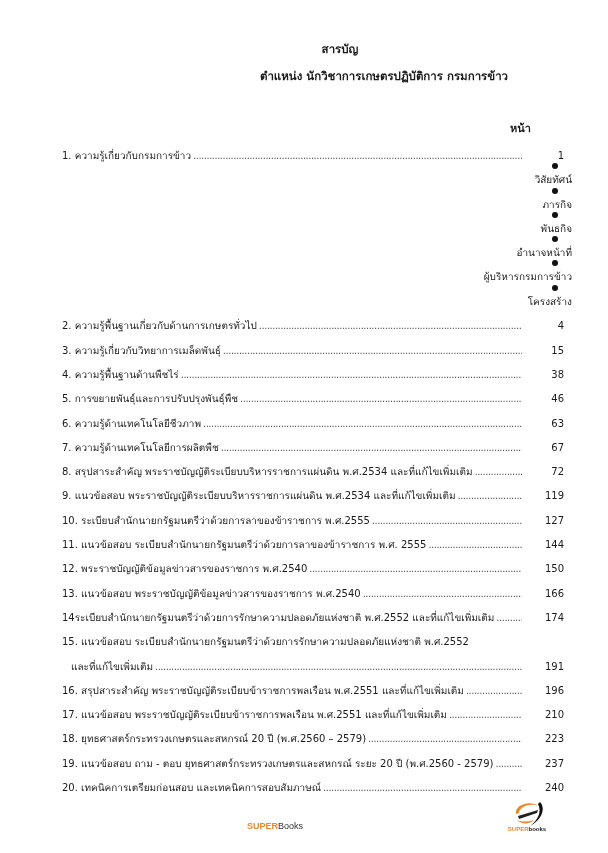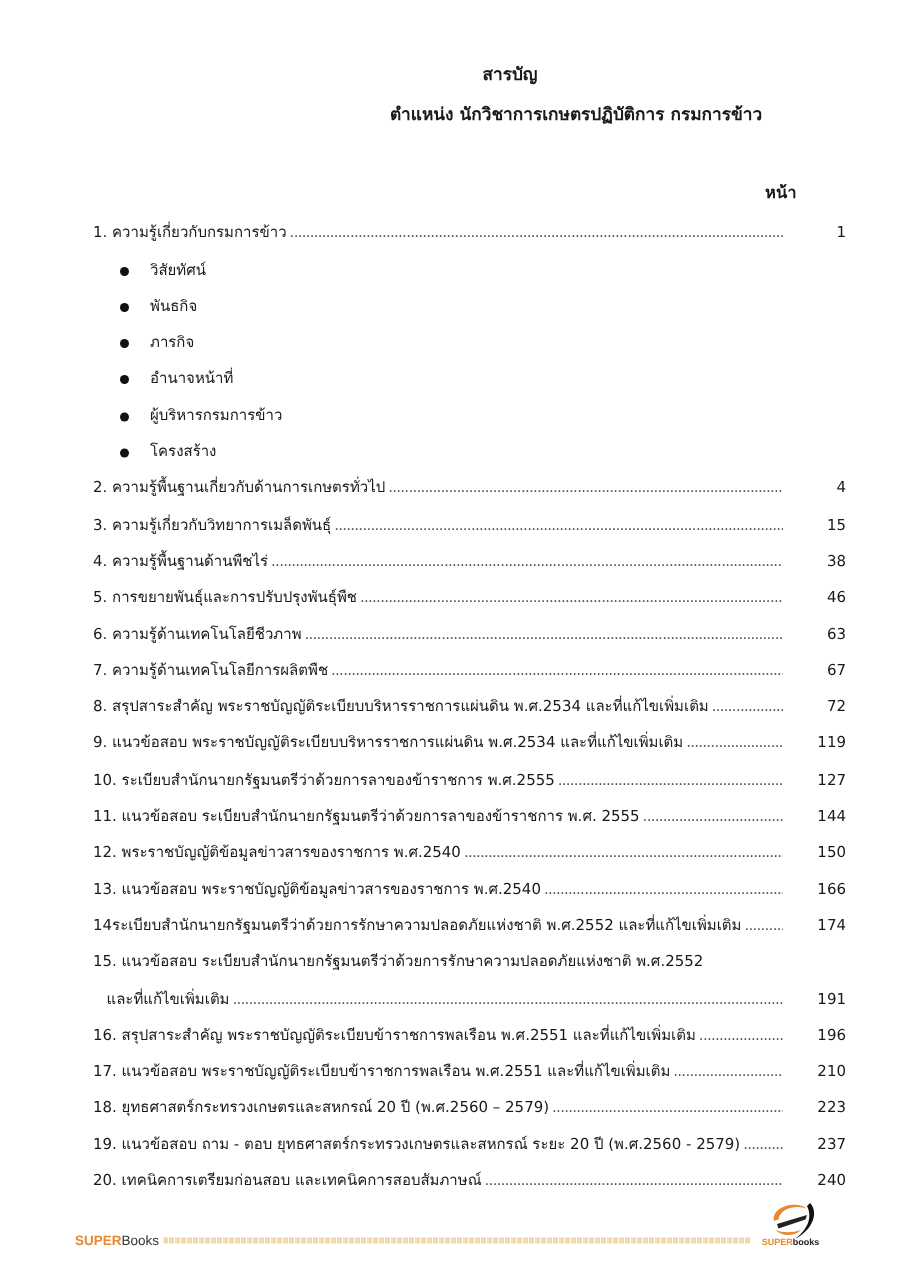--- a/index.html
+++ b/index.html
@@ -29,29 +29,29 @@
     margin: 0 2px; letter-spacing: -0.5px;
   }
   .row .dots::after {
     content: "....................................................................................................................................................................................................................................";
   }
   .row .pg { width: 40px; text-align: right; padding-right: 8px; }
   .row.nodots .dots::after { content: ""; }
   .row.indent .label { padding-left: 9px; }
   .bullet {
     display: flex; align-items: flex-end; height: 24.3px;
-    font-size: 10px; line-height: 14px; padding-left: 18px;
+    font-size: 10px; line-height: 14px; padding-left: 18px; flex-direction: column;
   }
   .bullet .dot {
     width: 6px; height: 6px; border-radius: 50%; background: #111;
     margin-right: 14px; margin-bottom: 4px;
   }
   .footer {
     position: absolute; left: 50px; top: 821px; width: 450px; height: 12px;
-    display: flex; align-items: center;
+    display: flex; align-items: center; flex-direction: column;
   }
   .brand { font-size: 9px; font-family: "Liberation Sans", sans-serif; white-space: nowrap; }
   .brand .super { color: #e8892e; font-weight: bold; }
   .brand .books { color: #333; }
   .footer-line {
     flex: 1; height: 4px; margin-left: 3px;
     background: repeating-linear-gradient(90deg, #f3d9a8 0 3px, #fff 3px 4px);
   }
   .logo { position: absolute; left: 502px; top: 798px; width: 50px; height: 40px; }
   .logo-text {
@@ -74,25 +74,25 @@
     <span class="dots"></span>
     <span class="pg">1</span>
   </div>
 
   <div class="bullet">
       <span class="dot"></span>
       <span>วิสัยทัศน์</span>
     </div>
   <div class="bullet">
       <span class="dot"></span>
+      <span>ภารกิจ</span>
+    </div>
+  <div class="bullet">
+      <span class="dot"></span>
       <span>พันธกิจ</span>
-    </div>
-  <div class="bullet">
-      <span class="dot"></span>
-      <span>ภารกิจ</span>
     </div>
   <div class="bullet">
       <span class="dot"></span>
       <span>อำนาจหน้าที่</span>
     </div>
   <div class="bullet">
       <span class="dot"></span>
       <span>ผู้บริหารกรมการข้าว</span>
     </div>
   <div class="bullet">

